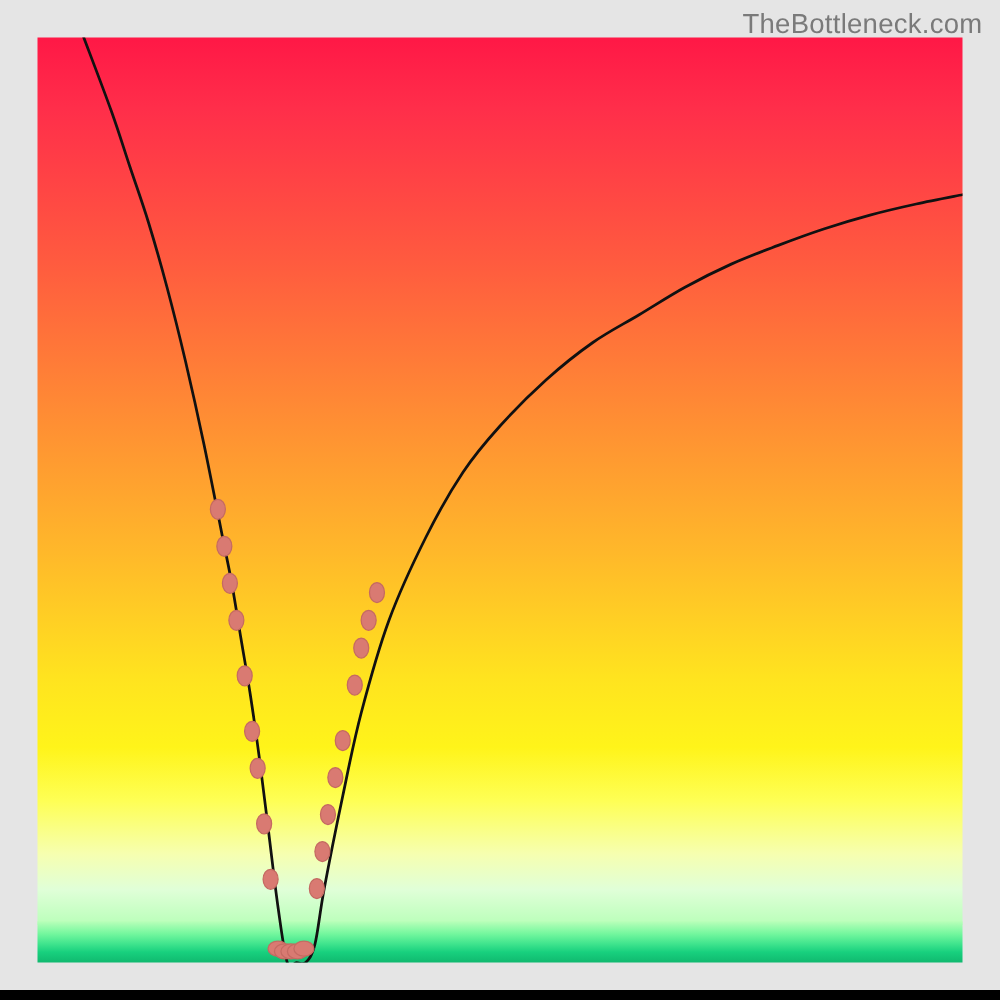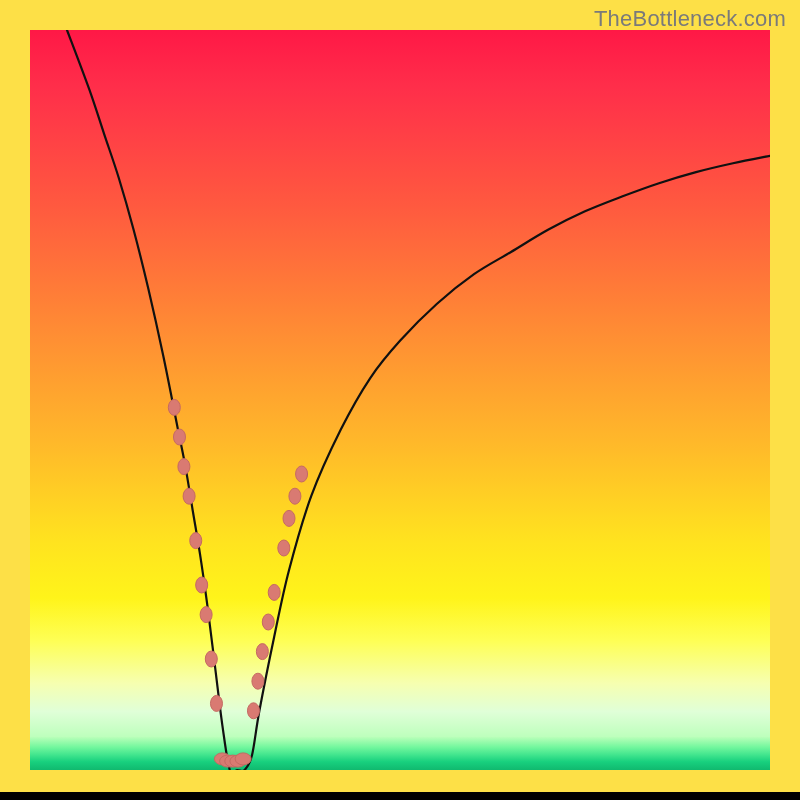--- a/index.html
+++ b/index.html
@@ -10,21 +10,21 @@
     overflow: hidden;
     background: #000;
     font-family: Arial, Helvetica, sans-serif;
   }
   .frame {
     position: absolute;
     left: 0;
     top: 0;
     width: 800px;
     height: 792px;
-    background: #fde047;
+    background: #e5e5e5;
   }
   .plot {
     position: absolute;
     left: 30px;
     top: 30px;
     width: 740px;
     height: 740px;
   }
   .gradient {
     position: absolute;

